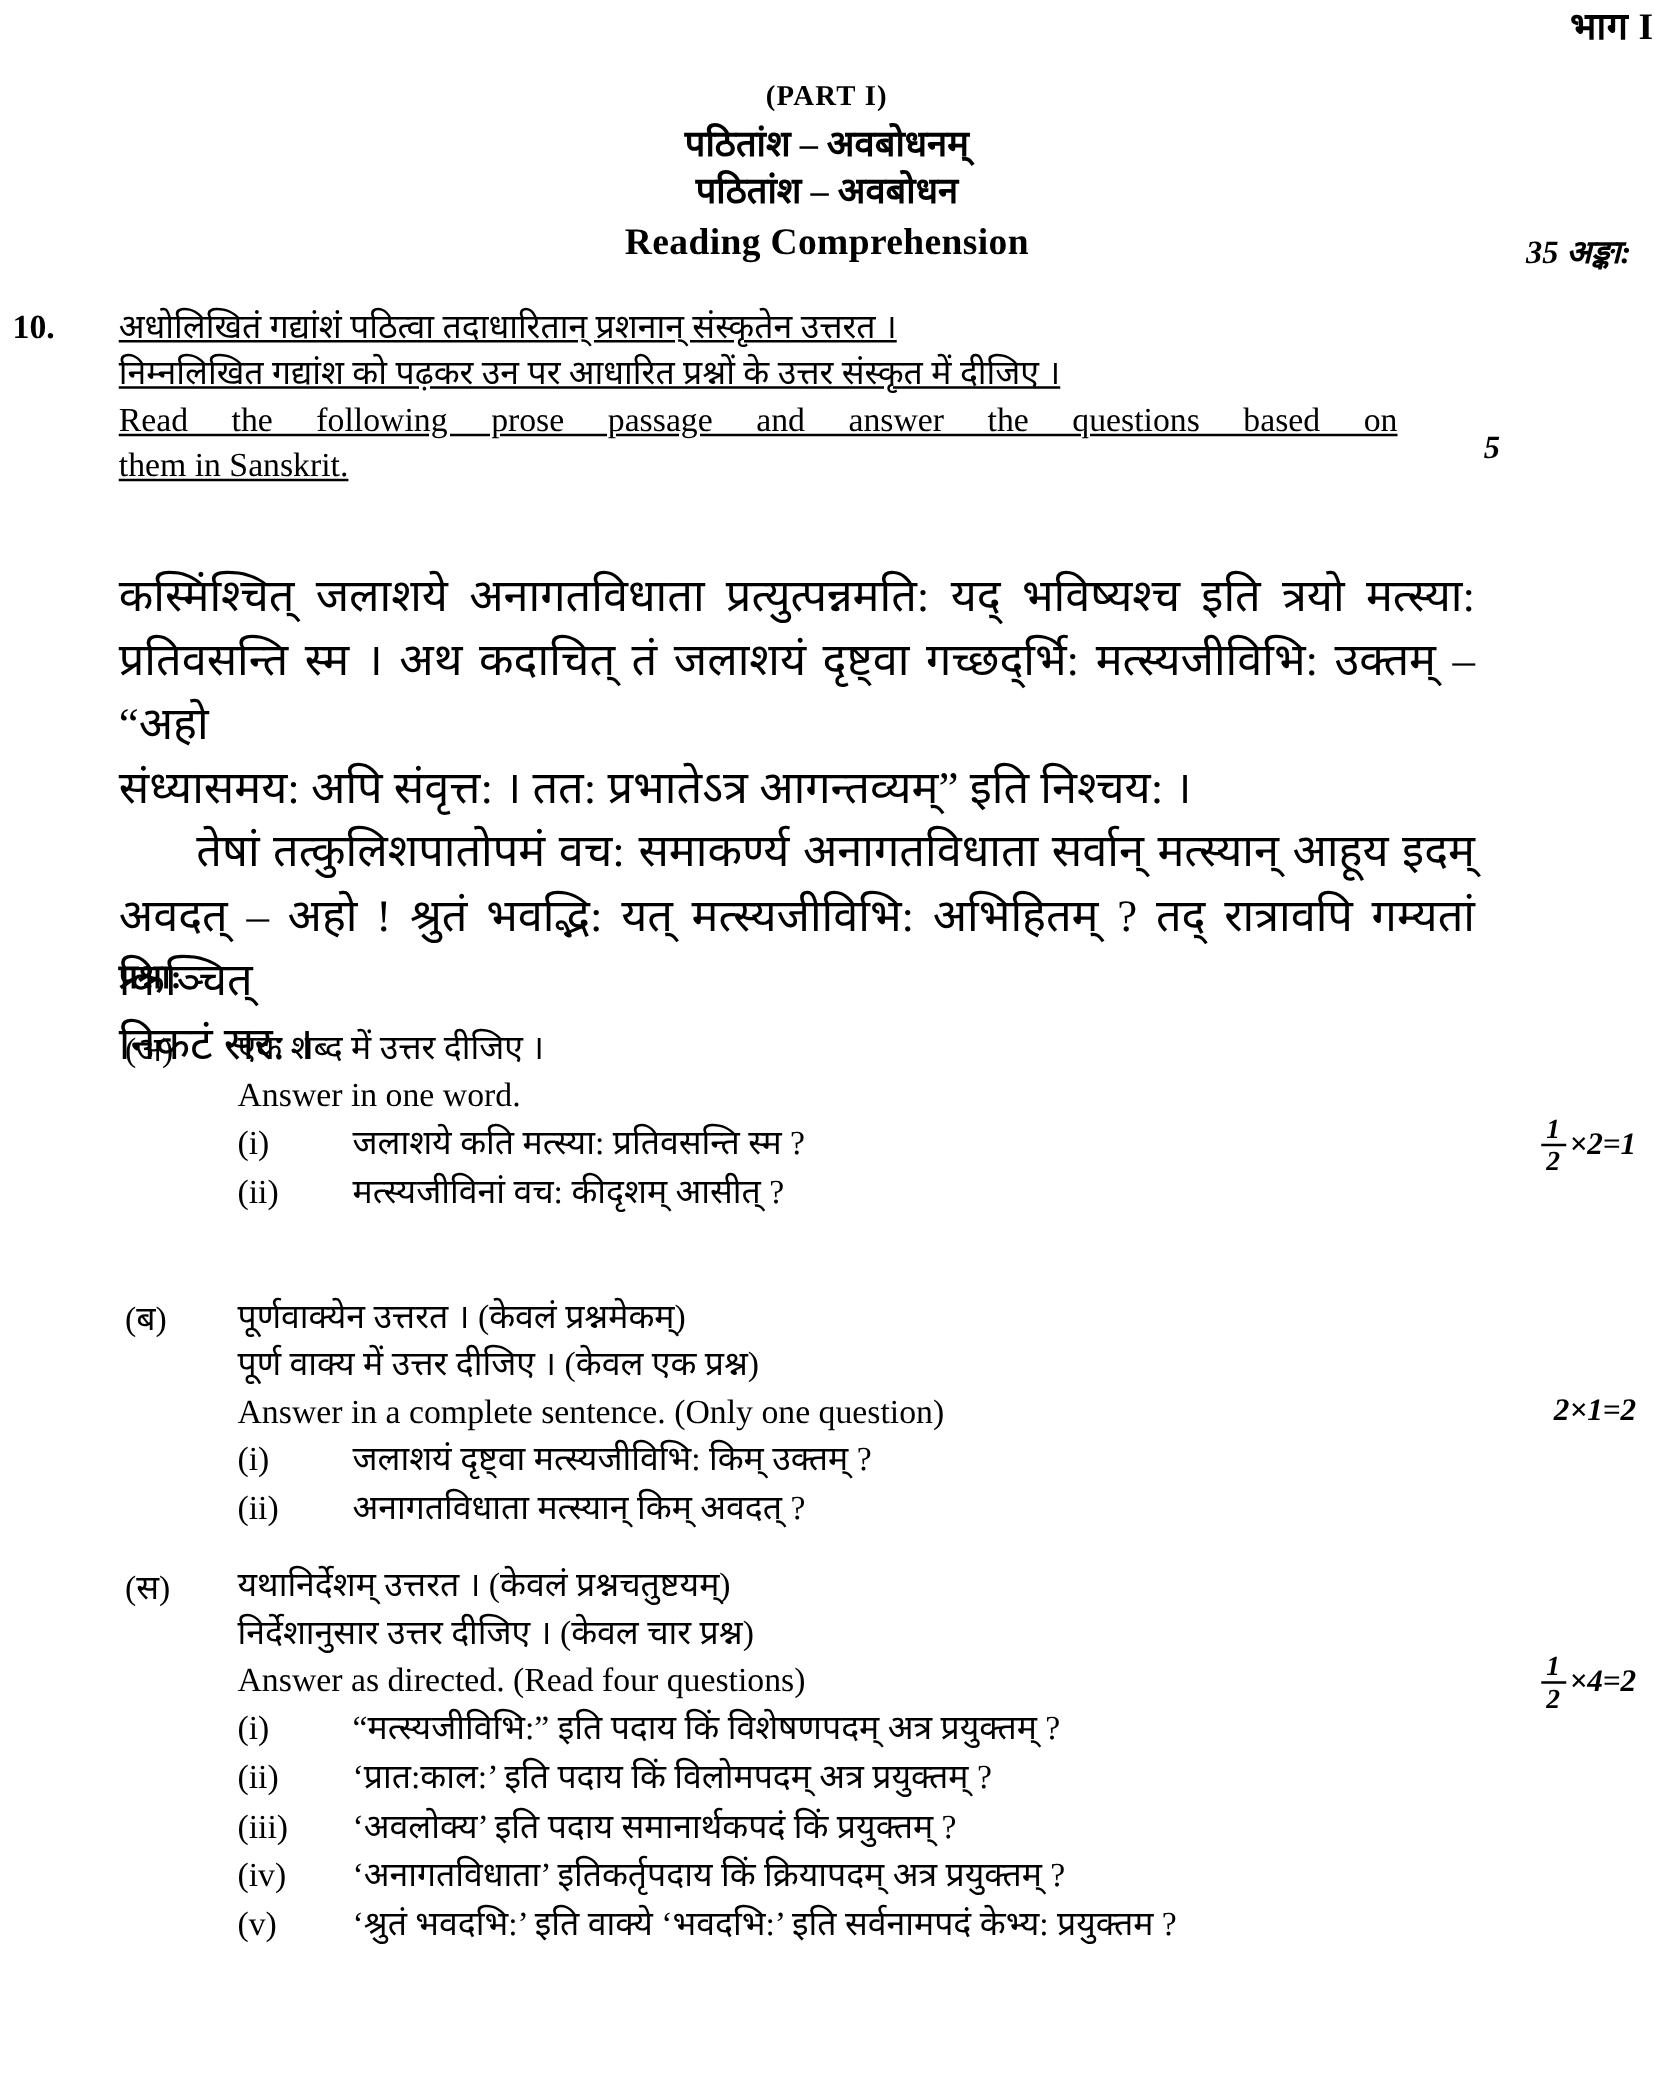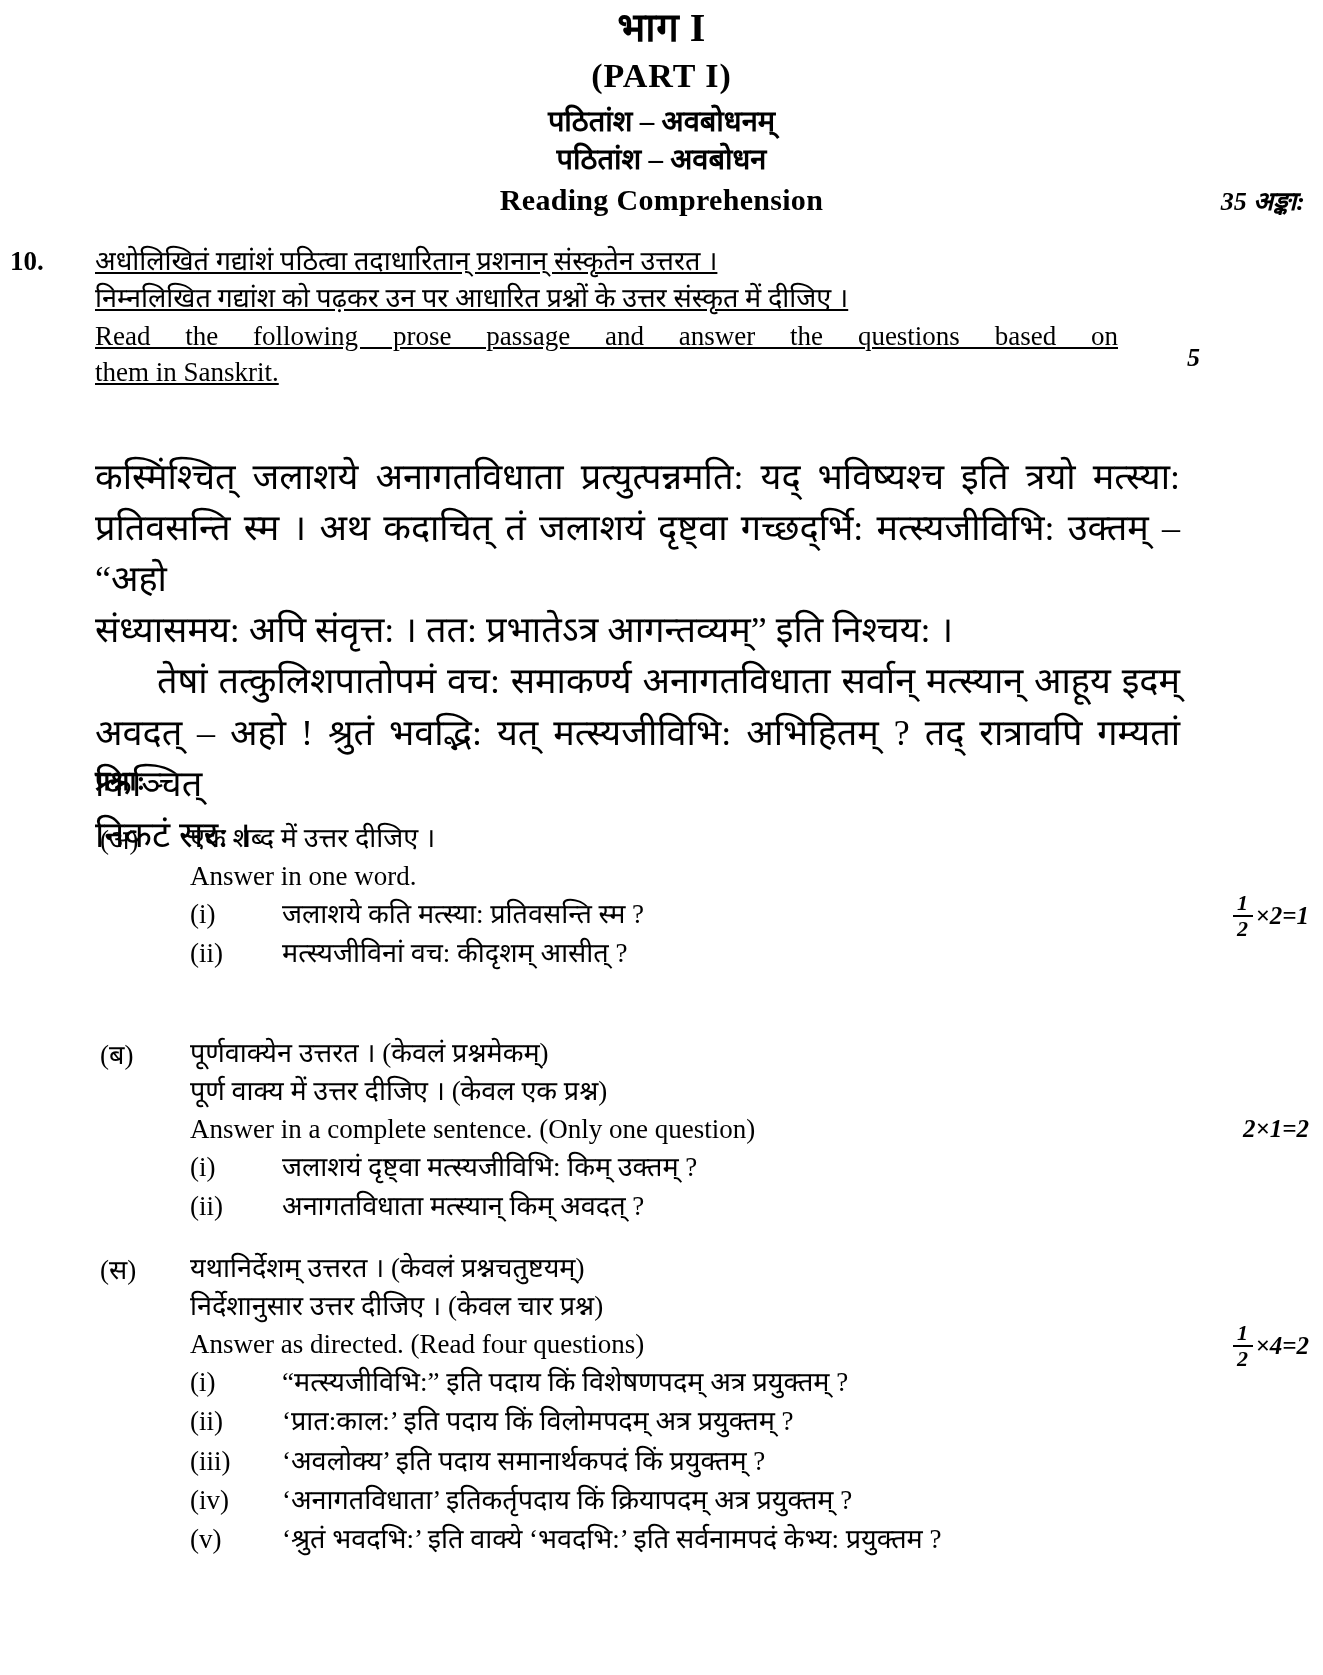--- a/index.html
+++ b/index.html
@@ -27,22 +27,22 @@
 
   
   .head-block {
     text-align: center;
     padding-top: 4px;
   }
   .head-line {
     font-weight: bold;
     line-height: 1.18;
   }
-  .head-part-hi   { font-size: 40px; letter-spacing: 0.5px; }
-  .head-part-en   { font-size: 34px; letter-spacing: 1px; margin-top: 5px; }
+  .head-part-hi   { font-size: 30px; letter-spacing: 0.5px; text-align: right; }
+  .head-part-en   { font-size: 23px; letter-spacing: 1px; margin-top: 24px; }
   .head-sub-1     { font-size: 29px; margin-top: 8px; }
   .head-sub-2     { font-size: 29px; margin-top: 3px; }
   .head-reading   { font-size: 30px; margin-top: 6px; letter-spacing: 0.3px; }
 
   .marks-head {
     position: absolute;
     right: 18px;
     top: 182px;
     font-style: italic;
     font-weight: bold;

